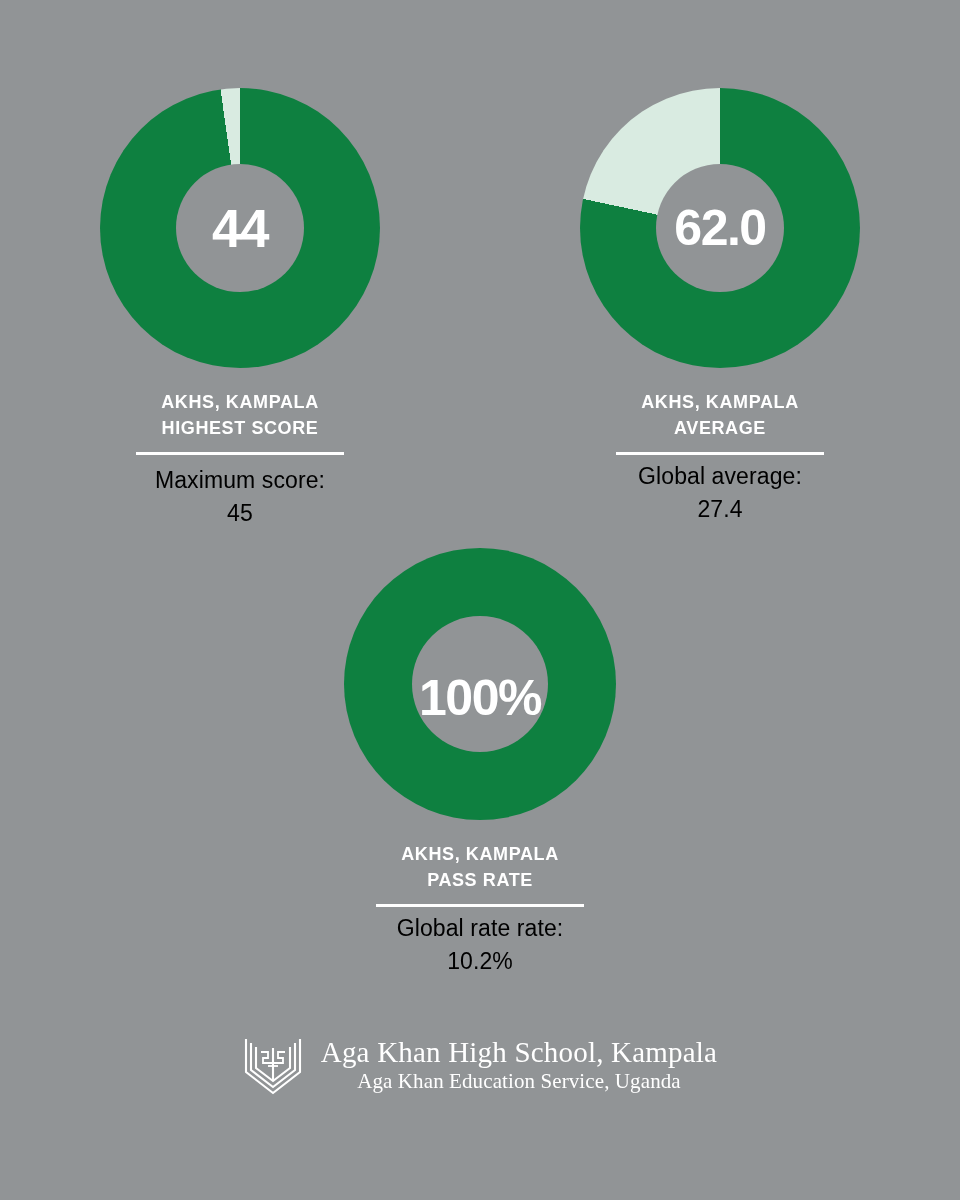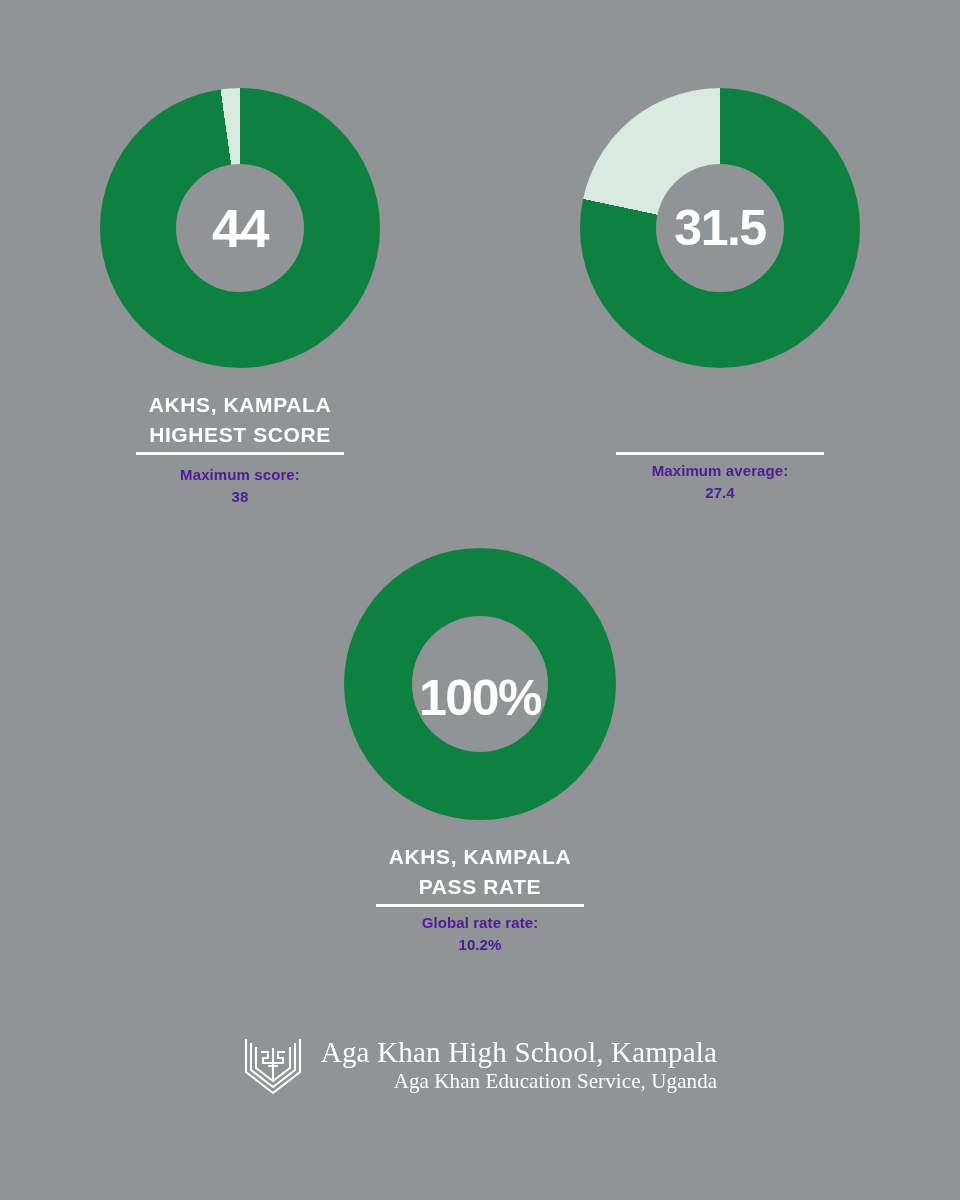--- a/index.html
+++ b/index.html
@@ -72,21 +72,21 @@
   
   .label-block {
     position: relative;
     margin-top: 22px;
     height: 96px;
   }
 
   .card-title {
     color: #ffffff;
     font-weight: 700;
-    font-size: 21px;
+    font-size: 18px;
     letter-spacing: 0.6px;
     line-height: 1.42;
     text-transform: uppercase;
     width: 206px;
     margin: 0 auto;
   }
   .card--highest .card-title { width: 240px; }
 
   .divider {
     position: absolute;
@@ -100,42 +100,42 @@
 
   .sub-block {
     position: absolute;
     left: 0;
     right: 0;
     top: 70px;
   }
   .card--highest .sub-block { top: 74px; }
 
   .sub-line {
-    color: #4c1d95;
-    font-weight: 700;
-    font-size: 15px;
+    color: #000000;
+    font-weight: 400;
+    font-size: 23px;
     line-height: 1.45;
     letter-spacing: 0.1px;
   }
 
   
   .footer {
     position: absolute;
     left: 0;
     right: 0;
     top: 1032px;
     display: flex;
     align-items: center;
     justify-content: center;
     gap: 18px;
   }
 
   .footer-logo { width: 60px; height: 66px; display: block; }
 
-  .footer-text { text-align: right; }
+  .footer-text { text-align: center; }
 
   .footer-primary {
     color: #ffffff;
     font-family: "Liberation Serif", serif;
     font-size: 29px;
     line-height: 1.12;
     letter-spacing: 0.2px;
   }
   .footer-secondary {
     color: #ffffff;
@@ -156,36 +156,37 @@
       <div class="donut" id="donut-0" style="background: conic-gradient(rgb(14, 128, 64) 0deg, rgb(14, 128, 64) 352deg, rgb(217, 235, 225) 352deg, rgb(217, 235, 225) 360deg);"></div>
       <div class="donut-hole">
         <span class="donut-value">44</span>
       </div>
     </div>
     <div class="label-block">
       <div class="card-title">AKHS, KAMPALA HIGHEST SCORE</div>
       <div class="divider"></div>
       <div class="sub-block">
         <div class="sub-line">Maximum score:</div>
-        <div class="sub-line">38</div>
+        <div class="sub-line">45</div>
       </div>
     </div>
   </div>
 
   <div class="card card--average">
     <div class="donut-wrap">
       <div class="donut" id="donut-1" style="background: conic-gradient(rgb(14, 128, 64) 0deg, rgb(14, 128, 64) 282deg, rgb(217, 235, 225) 282deg, rgb(217, 235, 225) 360deg);"></div>
       <div class="donut-hole">
-        <span class="donut-value">31.5</span>
+        <span class="donut-value">62.0</span>
       </div>
     </div>
     <div class="label-block">
+      <div class="card-title">AKHS, KAMPALA AVERAGE</div>
       <div class="divider"></div>
       <div class="sub-block">
-        <div class="sub-line">Maximum average:</div>
+        <div class="sub-line">Global average:</div>
         <div class="sub-line">27.4</div>
       </div>
     </div>
   </div>
 
   <div class="card card--pass">
     <div class="donut-wrap">
       <div class="donut" id="donut-2" style="background: rgb(14, 128, 64);"></div>
       <div class="donut-hole">
         <span class="donut-value">100%</span>

